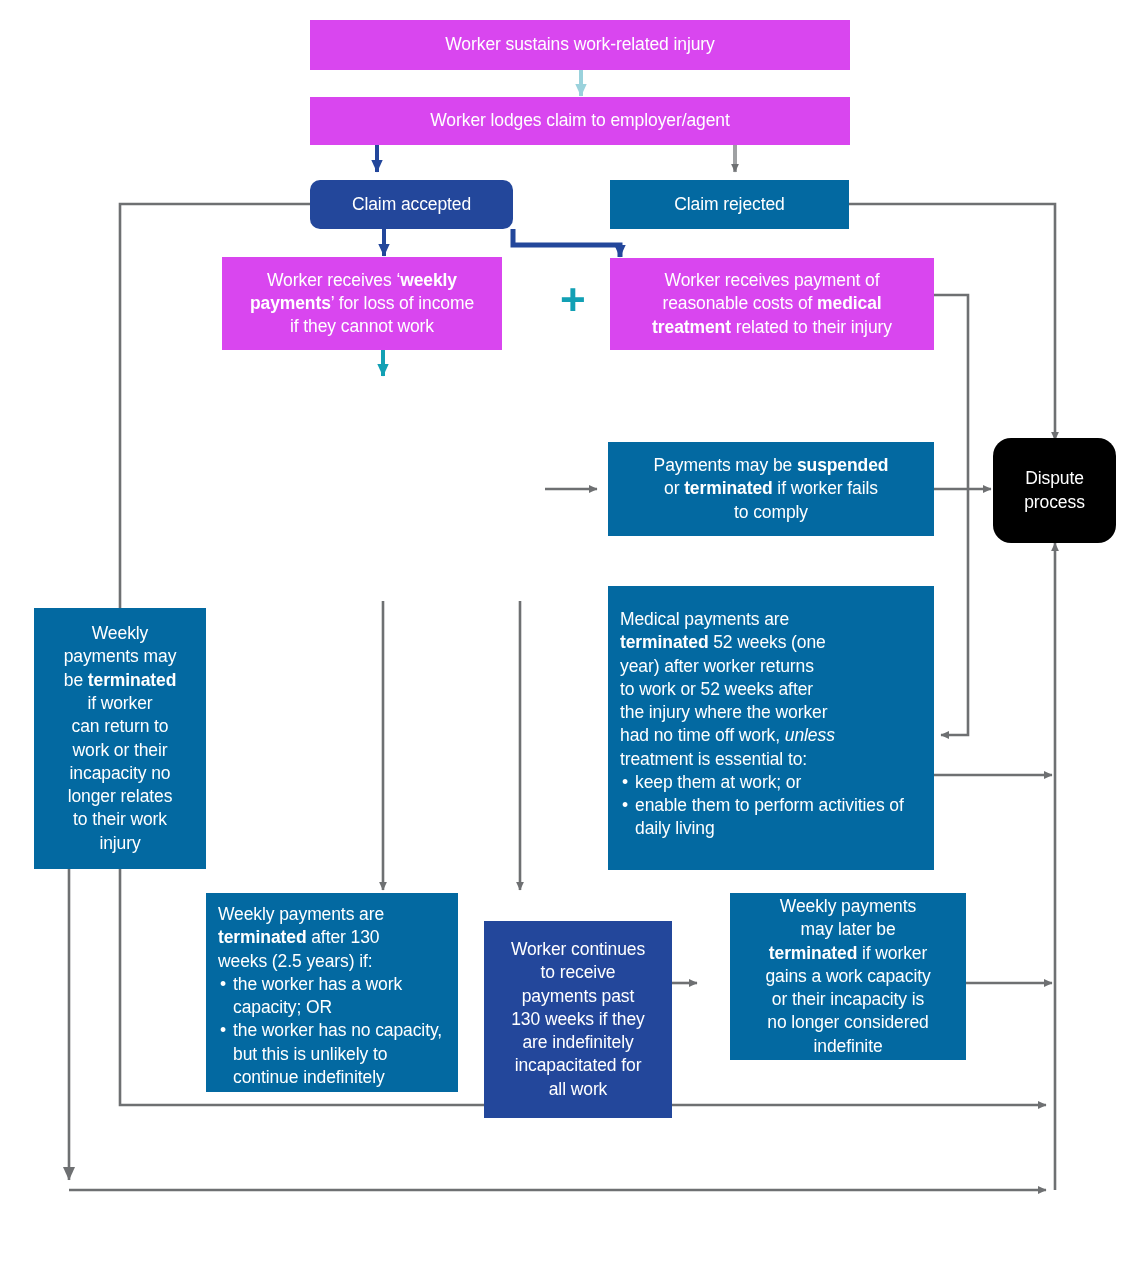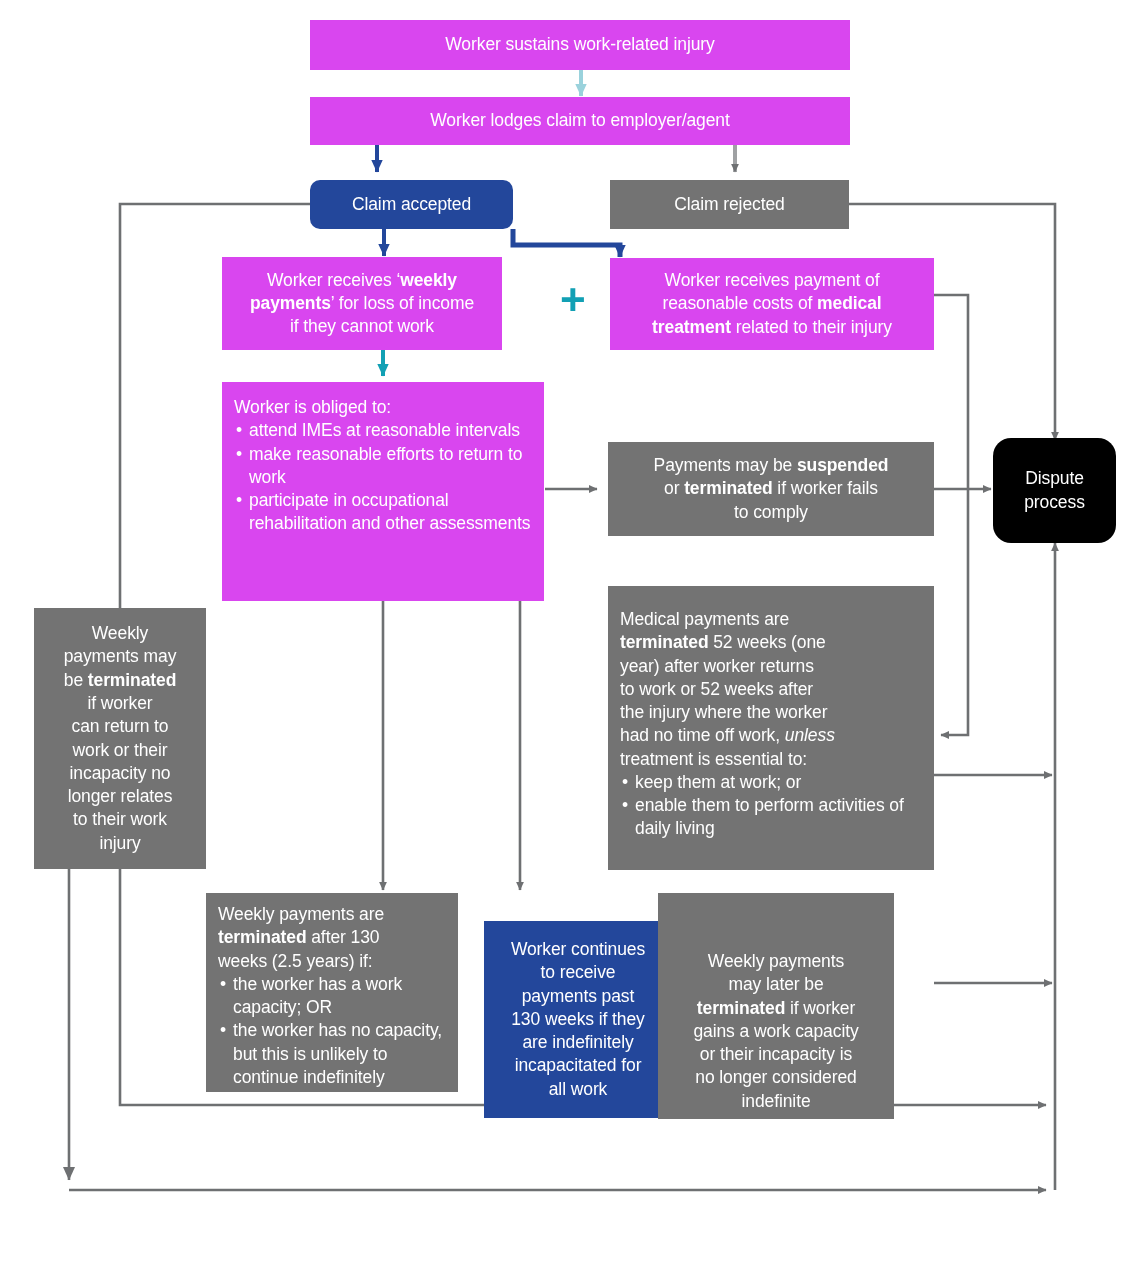--- a/index.html
+++ b/index.html
@@ -33,21 +33,21 @@
     flex-direction: column;
     justify-content: center;
     font-size: 17.5px;
     line-height: 1.33;
     letter-spacing: -0.1px;
     z-index: 2;
   }
   .node .body { width: 100%; }
   .teal   { background: #d946ef; }
   .navy   { background: #23479B; }
-  .grey   { background: #737373; }
+  .grey   { background: #0369a1; }
   .black  { background: #000000; border-radius: 18px; }
   .ctr   { text-align: center; }
   .left  { text-align: left; }
   .pad-c { padding: 6px 10px; }
   .pad-l { padding: 10px 12px; }
   b { font-weight: bold; }
   i { font-style: italic; }
   ul.bullets {
     list-style: none;
     margin: 0;
@@ -168,28 +168,20 @@
   <div class="plus" style="left:560px; top:278px;">+</div>
 
   <div class="node teal ctr pad-c" style="left:610px; top:258px; width:324px; height:92px;">
     <div class="body rich">
         <div>Worker receives payment of</div>
         <div>reasonable costs of <b>medical</b></div>
         <div><b>treatment</b> related to their injury</div>
       </div>
   </div>
 
-  <div class="node teal left pad-l" style="left:222px; top:382px; width:322px; height:219px; justify-content:flex-start; padding-top:14px;">
-    <div class="body">Worker is obliged to:</div>
-    <ul class="bullets">
-        <li>attend IMEs at reasonable intervals</li>
-        <li>make reasonable efforts to return to work</li>
-        <li>participate in occupational rehabilitation and other assessments</li>
-      </ul>
-  </div>
 
   <div class="node grey ctr pad-c" style="left:608px; top:442px; width:326px; height:94px;">
     <div class="body rich">
         <div>Payments may be <b>suspended</b></div>
         <div>or <b>terminated</b> if worker fails</div>
         <div>to comply</div>
       </div>
   </div>
 
   <div class="node grey left pad-l" style="left:608px; top:586px; width:326px; height:284px; justify-content:flex-start; padding-top:22px;">
@@ -240,21 +232,21 @@
         <div>Worker continues</div>
         <div>to receive</div>
         <div>payments past</div>
         <div>130 weeks if they</div>
         <div>are indefinitely</div>
         <div>incapacitated for</div>
         <div>all work</div>
       </div>
   </div>
 
-  <div class="node grey ctr pad-c" style="left:658px; top:893px; width:236px; height:226px;justify-content:flex-end;">
+  <div class="node grey ctr pad-c" style="left:730px; top:893px; width:236px; height:167px;">
     <div class="body rich">
         <div>Weekly payments</div>
         <div>may later be</div>
         <div><b>terminated</b> if worker</div>
         <div>gains a work capacity</div>
         <div>or their incapacity is</div>
         <div>no longer considered</div>
         <div>indefinite</div>
       </div>
   </div>

